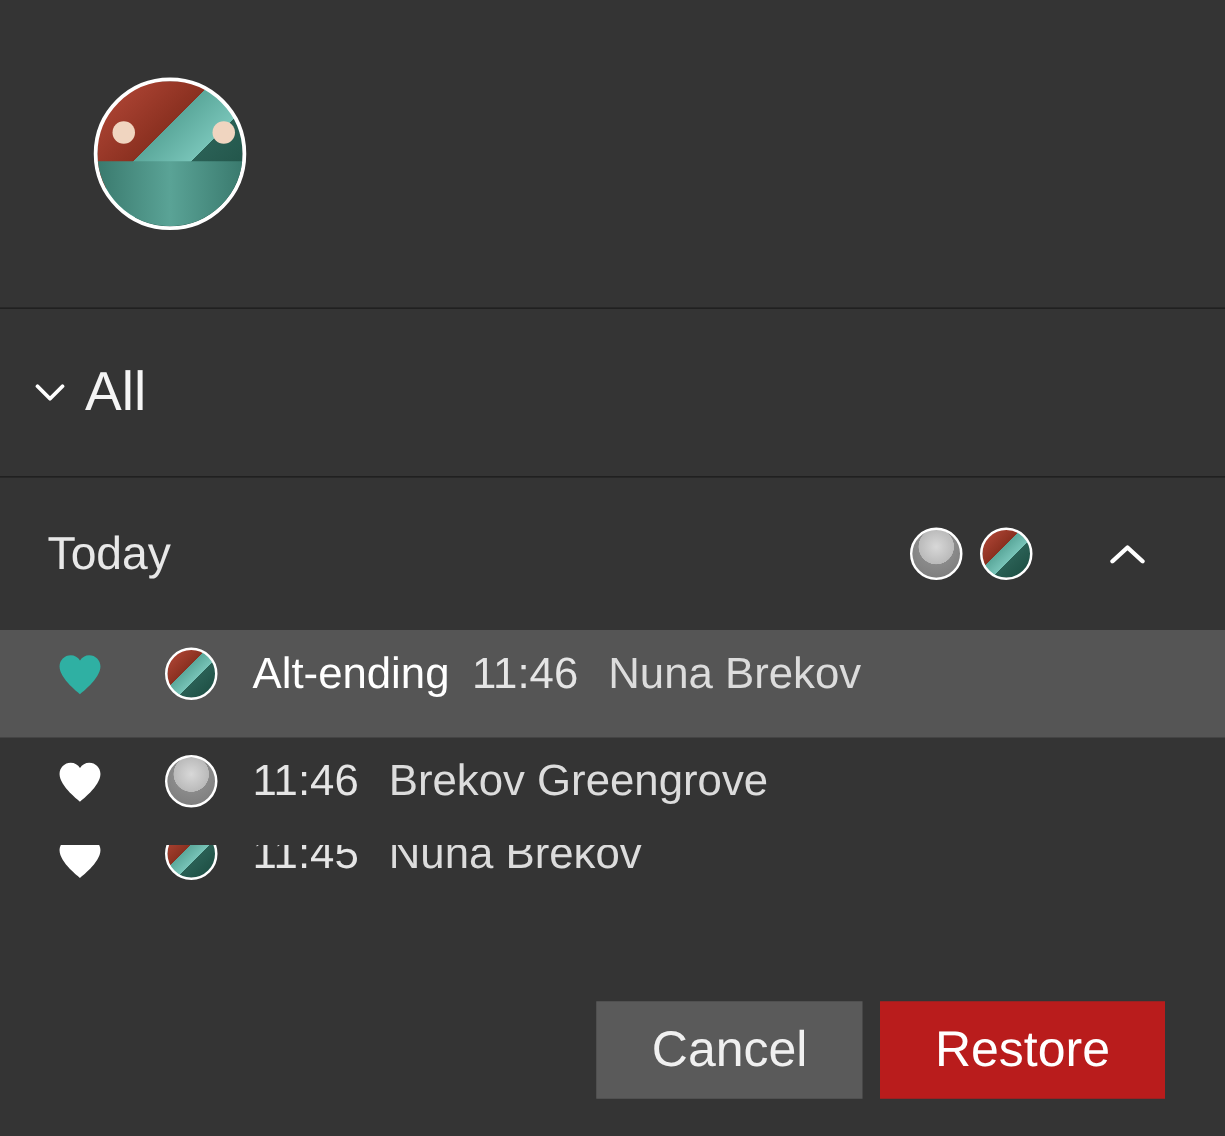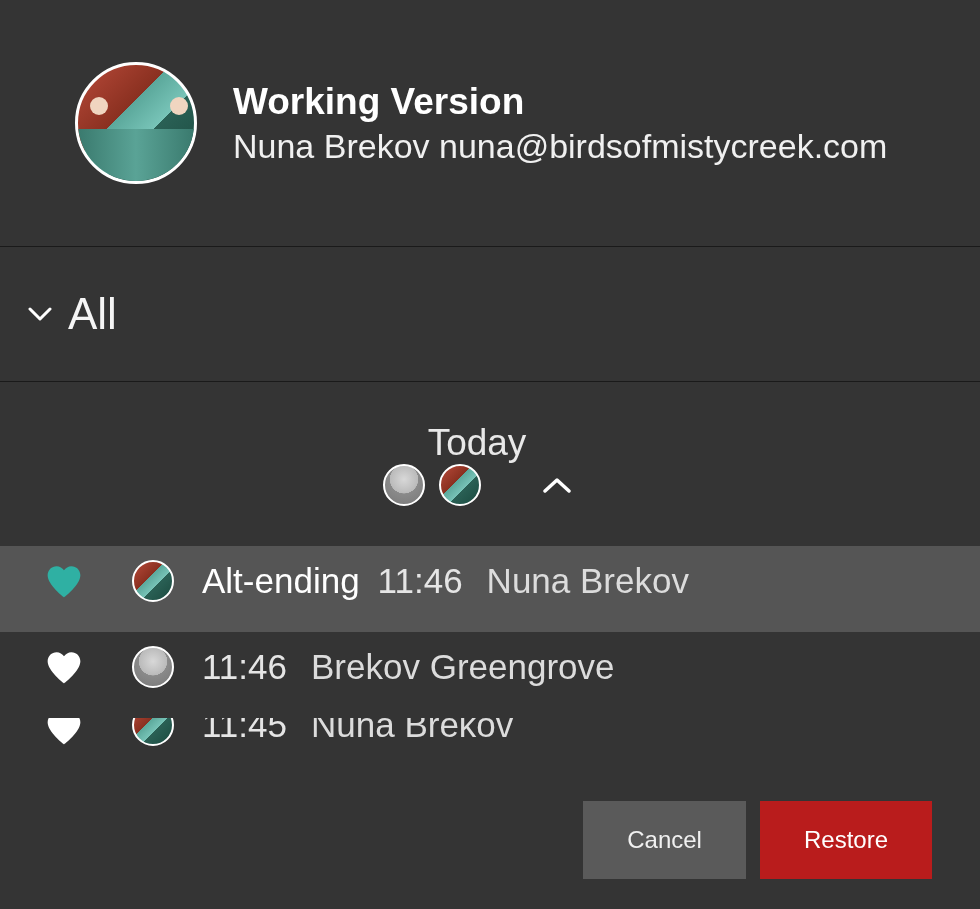--- a/index.html
+++ b/index.html
@@ -100,21 +100,20 @@
       font-weight: 400;
       color: #f5f5f5;
     }
 
     
     .day-header {
       display: flex;
       align-items: center;
       padding: 40px 64px 40px 38px;
       justify-content: space-between;
-      flex-direction: column;
     }
     .day-label {
       font-size: 37px;
       font-weight: 400;
       color: #e8e8e8;
     }
     .day-header-right {
       display: flex;
       align-items: center;
       gap: 14px;
@@ -210,49 +209,41 @@
       position: absolute;
       right: 48px;
       bottom: 30px;
       display: flex;
       gap: 14px;
     }
     .btn {
       height: 78px;
       padding: 0 44px;
       border: none;
-      font-size: 24px;
+      font-size: 40px;
       font-weight: 400;
       cursor: pointer;
       display: flex;
       align-items: center;
       justify-content: center;
     }
     .btn-cancel {
       background: #5a5a5a;
       color: #f0f0f0;
     }
     .btn-restore {
       background: #b91c1c;
       color: #ffffff;
     }
   </style>
 </head>
 <body>
 
 <div class="header">
   <div class="header-avatar"></div>
-  <div class="header-text">
-    <div class="header-title">Working Version</div>
-    <div class="header-subtitle">
-      <span>Nuna Brekov</span>
-      <span> </span>
-      <span>nuna@birdsofmistycreek.com</span>
-    </div>
-  </div>
 </div>
 
 <div class="divider"></div>
 
 <div class="filter-row">
   <span class="chevron-down-icon">
     <svg viewBox="0 0 24 14" fill="none">
       <path d="M2 2 L12 12 L22 2" stroke="#ffffff" stroke-width="3" stroke-linecap="round" stroke-linejoin="round"></path>
     </svg>
   </span>

